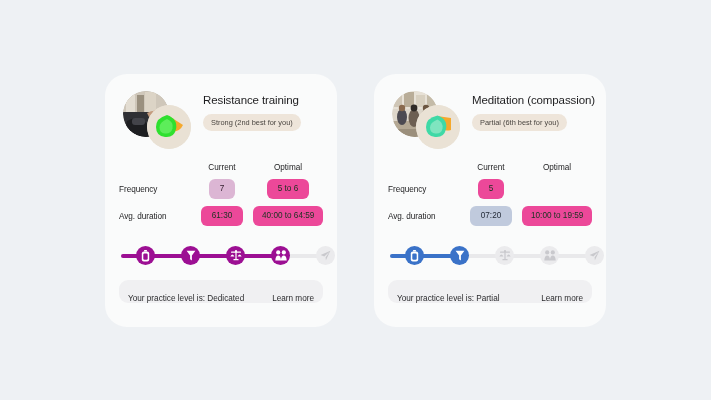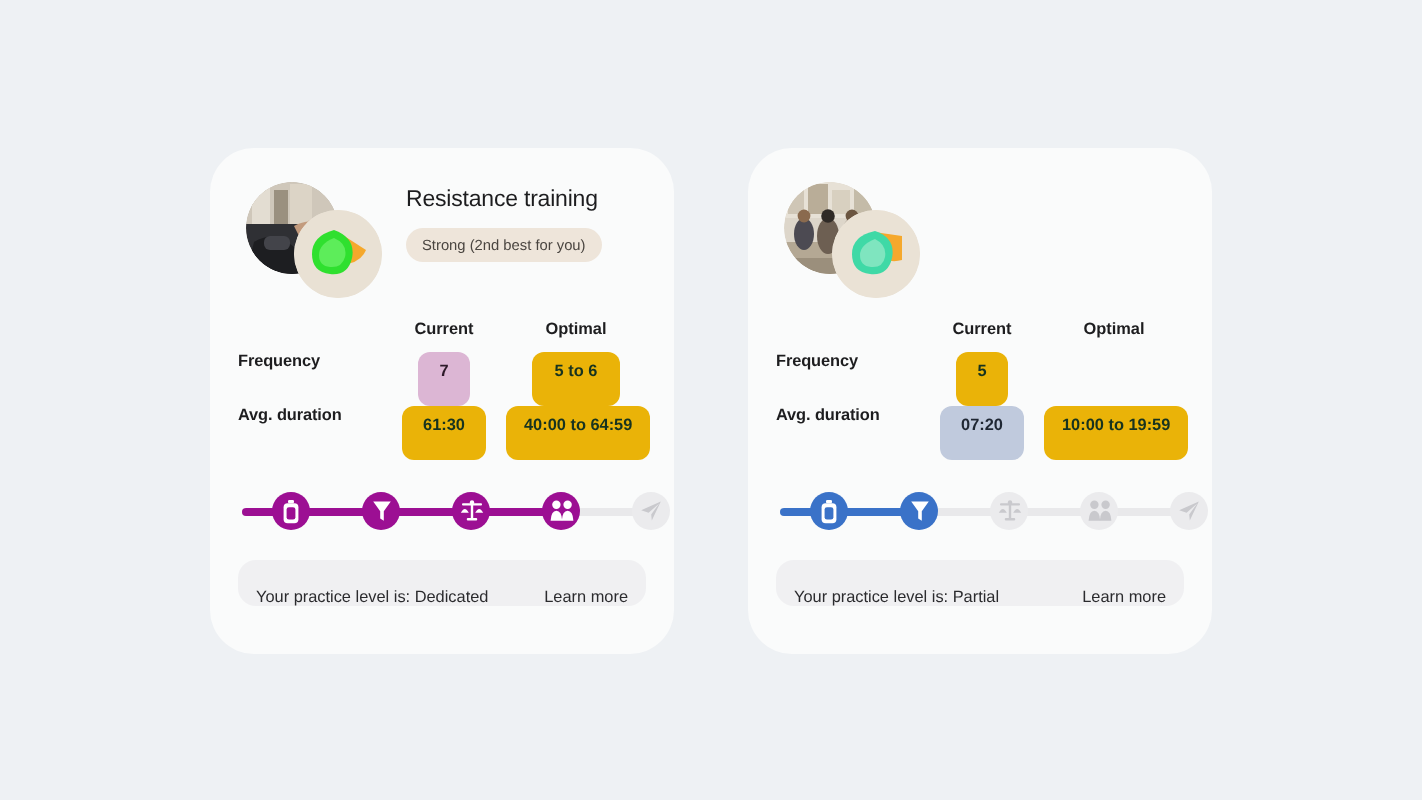--- a/index.html
+++ b/index.html
@@ -41,38 +41,38 @@
   }
   .pill{
     display:inline-block;margin-top:7px;
     background:#eee5da;color:#4a4540;
     font-size:7.4px;line-height:9px;
     padding:4px 8px 4.5px 8px;border-radius:9px;white-space:nowrap;
   }
 
   
   .table{margin-top:7px;}
-  .trow{display:flex;height:27px;font-weight:bold;}
+  .trow{display:flex;align-items:center;height:27px;}
   .thead{height:16px;}
   .rl{
     width:72px;flex:0 0 72px;
     font-size:8.2px;color:#1d1d1f;letter-spacing:-0.05px;white-space:nowrap;
   }
   .cell{flex:0 0 62px;display:flex;justify-content:center;}
   .cell.wide{flex:1 1 auto;display:flex;justify-content:center;}
   .colhead{
     font-size:8.2px;color:#1d1d1f;text-align:center;width:100%;
   }
   .chip{
     display:inline-block;
     font-size:8.2px;line-height:10px;color:#17331f;
     padding:5px 11px 5.5px 11px;border-radius:6px;white-space:nowrap;
     text-align:center;
   }
-  .chip.green{background:#eab308;}
+  .chip.green{background:#ec4899;}
   .chip.pink{background:#dcb6d4;color:#2d1a29;}
   .chip.blue{background:#c0cadd;color:#1f2733;}
   .chip.wideval{padding-left:9px;padding-right:9px;}
 
   
   .progress{position:relative;height:26px;margin-top:13px;}
   .track{
     position:absolute;left:2px;right:2px;top:11px;height:4px;border-radius:2px;
     background:#e9e9eb;
   }
@@ -253,20 +253,24 @@
         <div class="badge">
           <svg viewBox="0 0 44 44" xmlns="http://www.w3.org/2000/svg" aria-hidden="true">
             <circle cx="22" cy="22" r="22" fill="#eae2d5"></circle>
             <path d="M21 11 L35 13 L35 25 Q28 27 22 22 Z" fill="#f5a82c"></path>
             <path d="M21.5 10.5 Q32 14 30 24 Q28 33 19 32 Q10 31 10 22 Q10 13 21.5 10.5 Z" fill="#3fd9a6"></path>
             <path d="M21.5 14.5 Q27.5 17.5 26.5 23.5 Q25.5 29 19.5 28.5 Q14 28 14 22.5 Q14 17.5 21.5 14.5 Z" fill="#7fe5bf"></path>
           </svg>
         </div>
       </div>
 
+      <div class="titleblock">
+        <div class="card-title">Meditation (compassion)</div>
+        <div class="pill">Partial (6th best for you)</div>
+      </div>
     </div>
 
     <div class="table">
       <div class="trow thead">
         <div class="rl"></div>
         <div class="cell">
           <span class="colhead">Current</span>
         </div>
         <div class="cell wide">
           <span class="colhead">Optimal</span>

